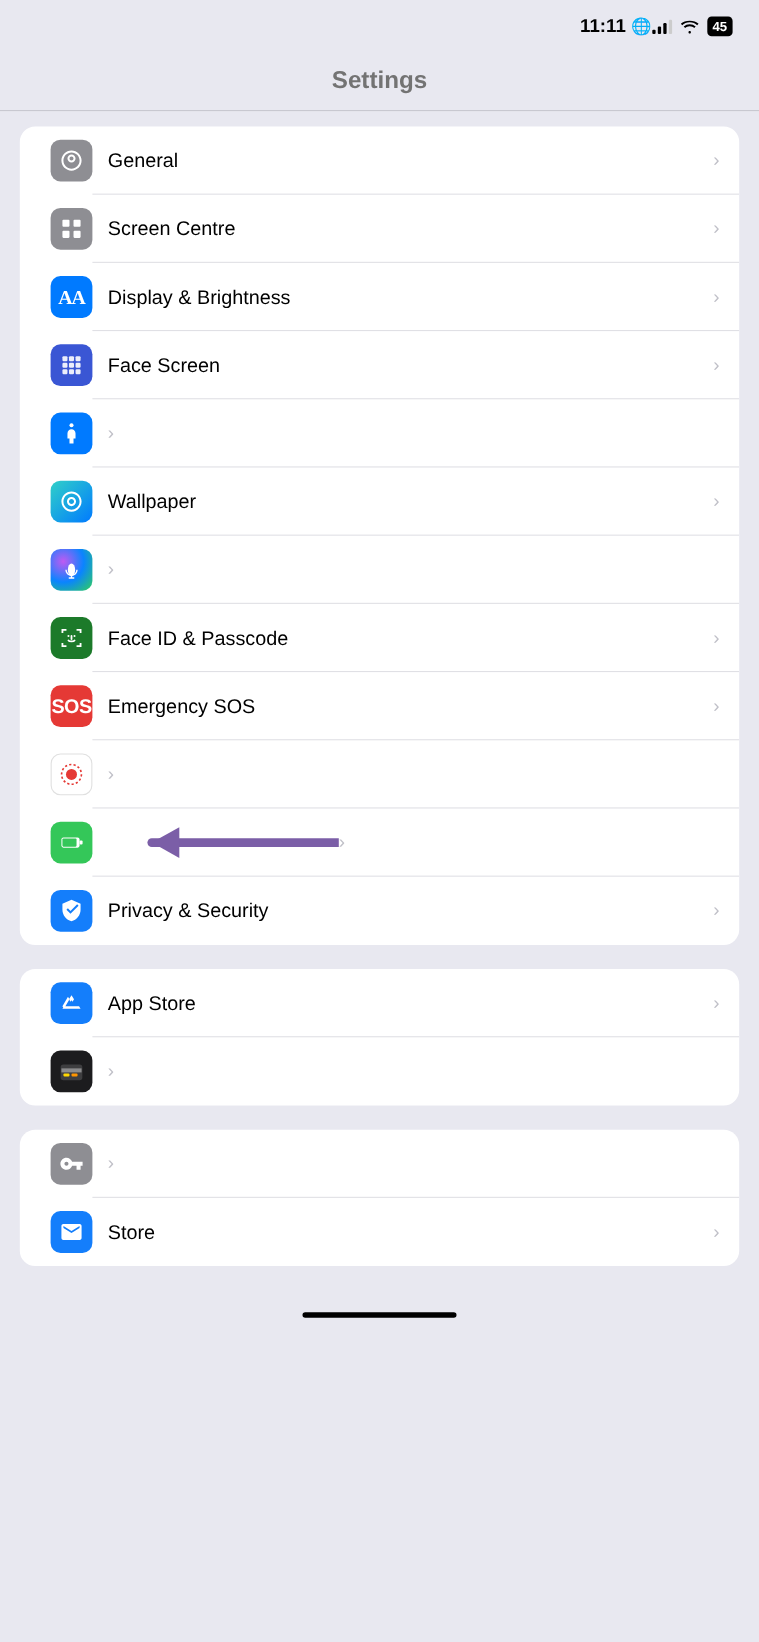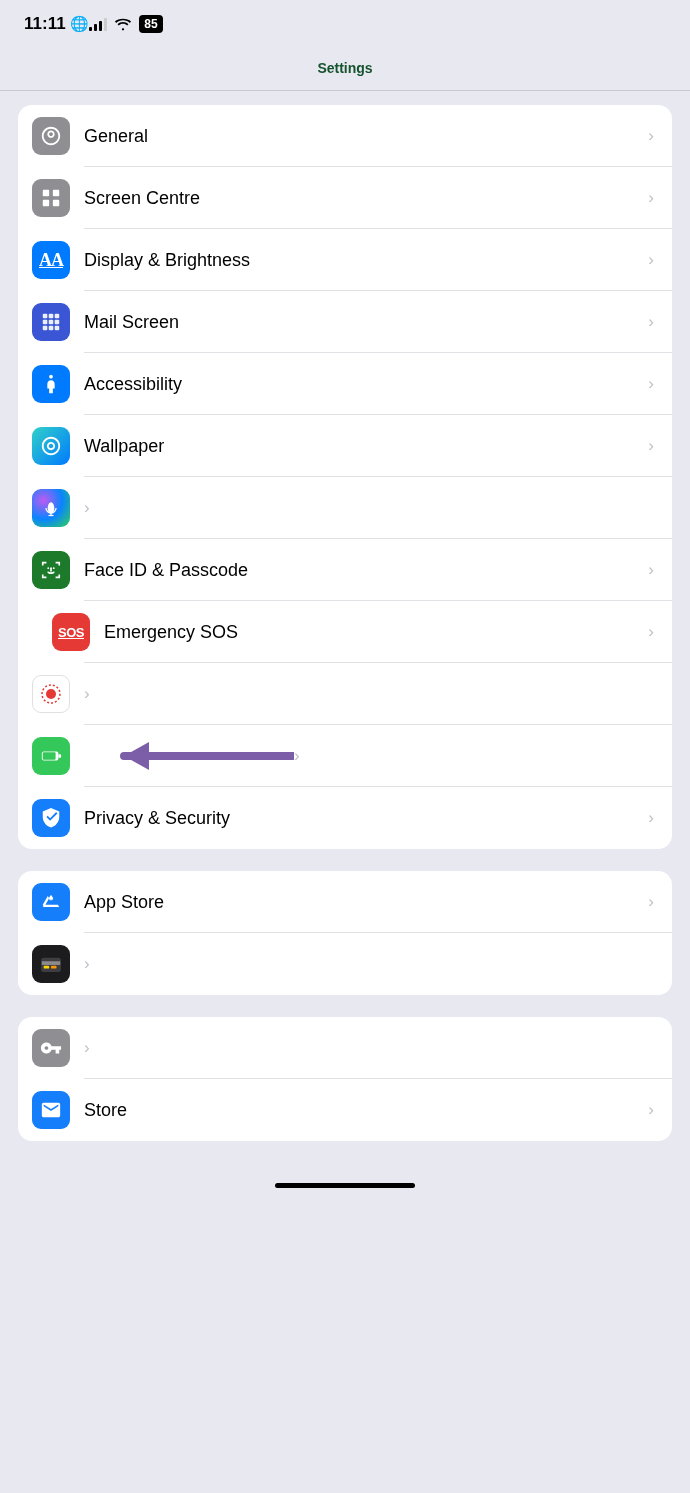--- a/index.html
+++ b/index.html
@@ -7,21 +7,21 @@
       width: 690px;
       min-height: 1493px;
       background: #e8e8f0;
       font-family: -apple-system, 'SF Pro Text', 'Helvetica Neue', sans-serif;
       overflow-x: hidden;
     }
 
     
     .status-bar {
       display: flex;
-      justify-content: flex-start;
+      justify-content: flex-end;
       align-items: center;
       padding: 14px 24px 8px 24px;
       background: #e8e8f0;
     }
     .status-time {
       font-size: 17px;
       font-weight: 600;
       color: #000;
       display: flex;
       align-items: center;
@@ -52,44 +52,44 @@
       border-radius: 4px;
     }
 
     
     .page-title-wrap {
       text-align: center;
       padding: 18px 0 14px 0;
       background: #e8e8f0;
     }
     .page-title {
-      font-size: 14px;
+      font-size: 22px;
       font-weight: 700;
-      color: #14532d;
+      color: #737373;
     }
 
     
     .title-divider {
       height: 1px;
       background: #c8c8d0;
       margin: 0 0 14px 0;
     }
 
     
     .settings-group {
       background: #fff;
       border-radius: 14px;
       margin: 0 18px 22px 18px;
       overflow: hidden;
     }
 
     .settings-row {
       display: flex;
       align-items: center;
-      padding: 0 18px 0 14px;
+      padding: 0 18px 0 28px;
       min-height: 62px;
       position: relative;
       cursor: pointer;
     }
     .settings-row:not(:last-child)::after {
       content: '';
       position: absolute;
       bottom: 0;
       left: 66px;
       right: 0;
@@ -101,21 +101,20 @@
       width: 38px;
       height: 38px;
       border-radius: 9px;
       display: flex;
       align-items: center;
       justify-content: center;
       flex-shrink: 0;
       margin-right: 14px;
       font-size: 20px;
       color: #fff;
-      text-decoration: underline;
     }
 
     .row-label {
       flex: 1;
       font-size: 18px;
       color: #000;
     }
 
     .row-chevron {
       color: #c0c0c8;
@@ -194,21 +193,21 @@
       <div class="signal-bar" style="height:7px;"></div>
       <div class="signal-bar" style="height:10px;"></div>
       <div class="signal-bar" style="height:13px; background:#ccc;"></div>
     </div>
 
     <svg width="18" height="14" viewBox="0 0 24 18" fill="#000">
       <path d="M12 14.5c-.83 0-1.5.67-1.5 1.5s.67 1.5 1.5 1.5 1.5-.67 1.5-1.5-.67-1.5-1.5-1.5zm-5.5-3.5c1.38-1.38 3.28-2.23 5.5-2.23s4.12.85 5.5 2.23l1.77-1.77C17.35 7.3 14.83 6.27 12 6.27S6.65 7.3 4.73 9.23L6.5 11zm-3.5-3.5C5.12 5.38 8.39 4 12 4s6.88 1.38 9 3.5l1.77-1.77C20.35 3.24 16.39 2 12 2S3.65 3.24 1.23 5.73L3 7.5z"></path>
     </svg>
 
     <div class="battery-badge">
-      <span>85</span>
+      <span>45</span>
     </div>
   </div>
 </div>
 
 <div class="page-title-wrap">
   <div class="page-title">Settings</div>
 </div>
 <div class="title-divider"></div>
 
 <div class="settings-group">
@@ -249,32 +248,31 @@
         <rect x="9.5" y="3" width="5" height="5" rx="1.2" fill="white" opacity="0.9"></rect>
         <rect x="16" y="3" width="5" height="5" rx="1.2" fill="white" opacity="0.9"></rect>
         <rect x="3" y="9.5" width="5" height="5" rx="1.2" fill="white" opacity="0.9"></rect>
         <rect x="9.5" y="9.5" width="5" height="5" rx="1.2" fill="white" opacity="0.9"></rect>
         <rect x="16" y="9.5" width="5" height="5" rx="1.2" fill="white" opacity="0.9"></rect>
         <rect x="3" y="16" width="5" height="5" rx="1.2" fill="white" opacity="0.9"></rect>
         <rect x="9.5" y="16" width="5" height="5" rx="1.2" fill="white" opacity="0.9"></rect>
         <rect x="16" y="16" width="5" height="5" rx="1.2" fill="white" opacity="0.9"></rect>
       </svg>
     </div>
-    <span class="row-label">Mail Screen</span>
+    <span class="row-label">Face Screen</span>
     <span class="row-chevron">›</span>
   </div>
 
   <div class="settings-row">
     <div class="row-icon accessibility-icon">
       <svg width="22" height="22" viewBox="0 0 24 24" fill="white">
           <circle cx="12" cy="4" r="2"></circle>
           <path d="M12 8c-2.21 0-4 1.79-4 4v5h2v5h4v-5h2v-5c0-2.21-1.79-4-4-4z"></path>
         </svg>
     </div>
-    <span class="row-label">Accessibility</span>
     <span class="row-chevron">›</span>
   </div>
 
   <div class="settings-row">
     <div class="row-icon wallpaper-icon">
       <svg width="22" height="22" viewBox="0 0 24 24" fill="white">
           <path d="M12 2C6.48 2 2 6.48 2 12s4.48 10 10 10 10-4.48 10-10S17.52 2 12 2zm0 18c-4.42 0-8-3.58-8-8s3.58-8 8-8 8 3.58 8 8-3.58 8-8 8zm0-12.5c-2.49 0-4.5 2.01-4.5 4.5s2.01 4.5 4.5 4.5 4.5-2.01 4.5-4.5-2.01-4.5-4.5-4.5zm0 7c-1.38 0-2.5-1.12-2.5-2.5s1.12-2.5 2.5-2.5 2.5 1.12 2.5 2.5-1.12 2.5-2.5 2.5z"></path>
         </svg>
     </div>
     <span class="row-label">Wallpaper</span>
@@ -301,21 +299,21 @@
         <circle cx="15" cy="10" r="1" fill="white" stroke="none"></circle>
         <path d="M9 14.5c.8 1.2 5.2 1.2 6 0" stroke-linecap="round"></path>
         <line x1="12" y1="10" x2="12" y2="13" stroke-linecap="round"></line>
       </svg>
     </div>
     <span class="row-label">Face ID &amp; Passcode</span>
     <span class="row-chevron">›</span>
   </div>
 
   <div class="settings-row">
-    <div class="row-icon sos-icon" style="font-size:13px; font-weight:900; color:white; letter-spacing:-0.5px;margin-left:20px;">SOS</div>
+    <div class="row-icon sos-icon" style="font-size:18px; font-weight:900; color:white; letter-spacing:-0.5px;">SOS</div>
     <span class="row-label">Emergency SOS</span>
     <span class="row-chevron">›</span>
   </div>
 
   <div class="settings-row">
     <div class="row-icon exposure-icon">
       <svg width="24" height="24" viewBox="0 0 24 24">
         <circle cx="12" cy="12" r="5" fill="#e53935"></circle>
         <circle cx="12" cy="12" r="9" fill="none" stroke="#e53935" stroke-width="1.5" stroke-dasharray="2 2"></circle>
       </svg>

